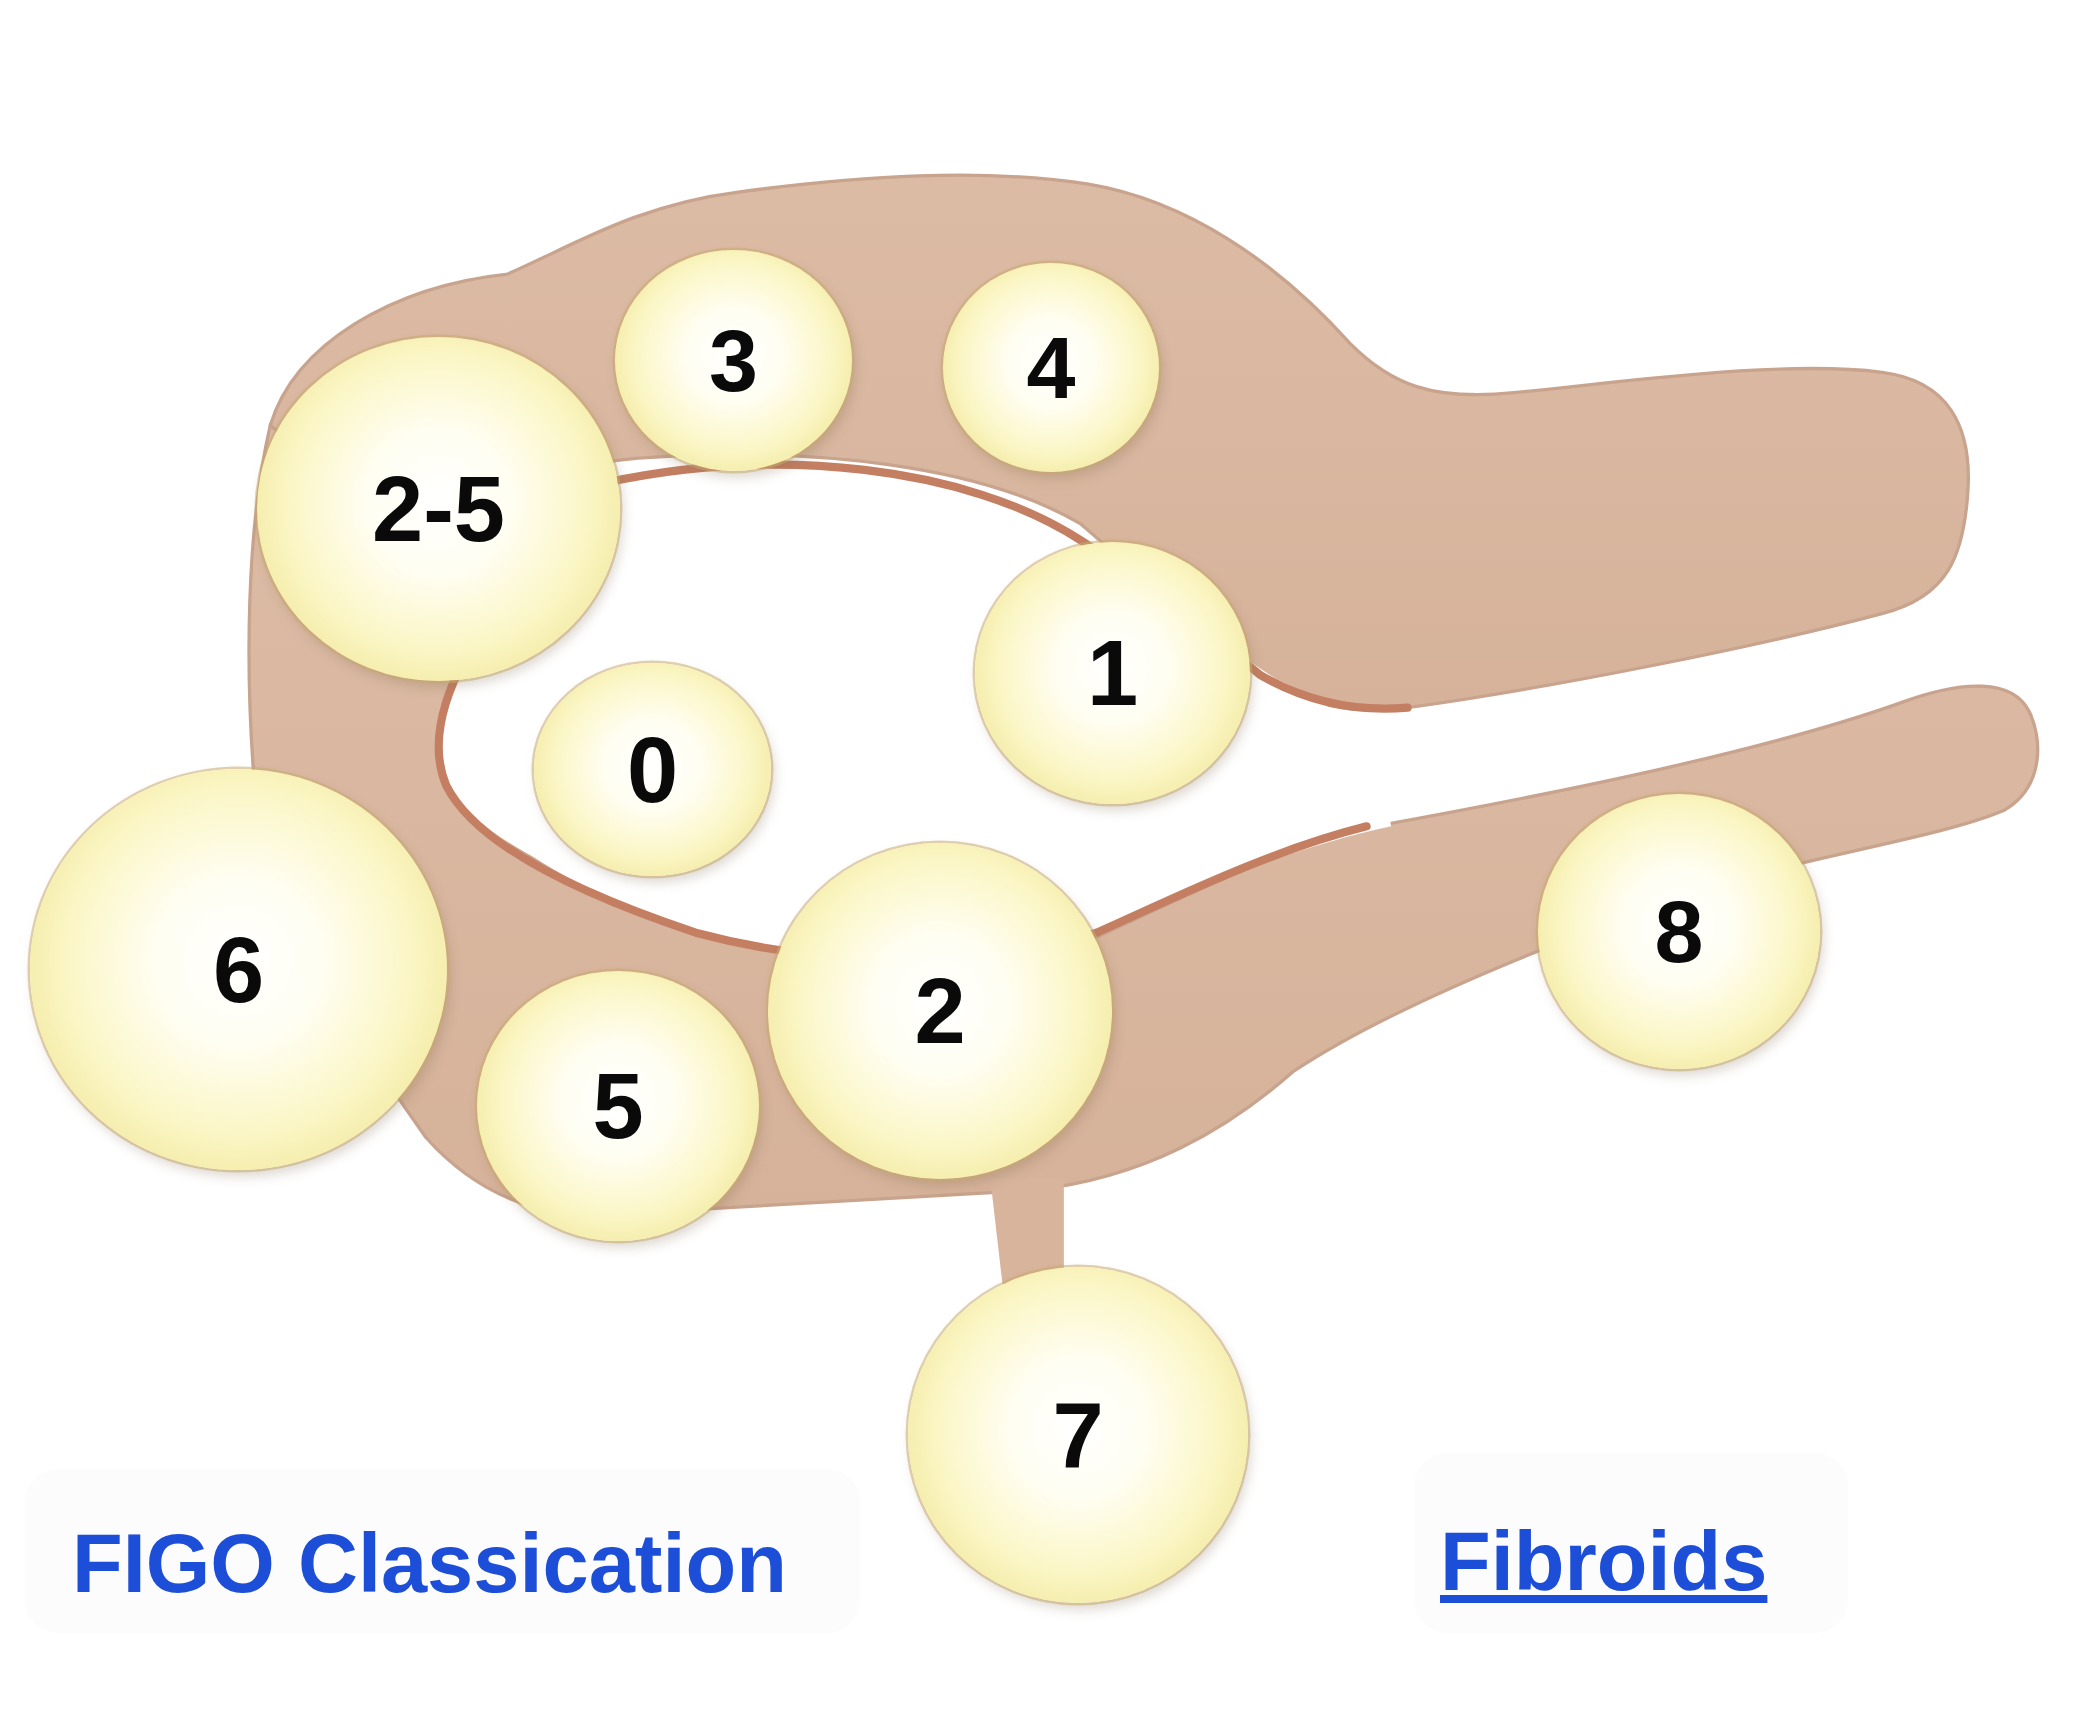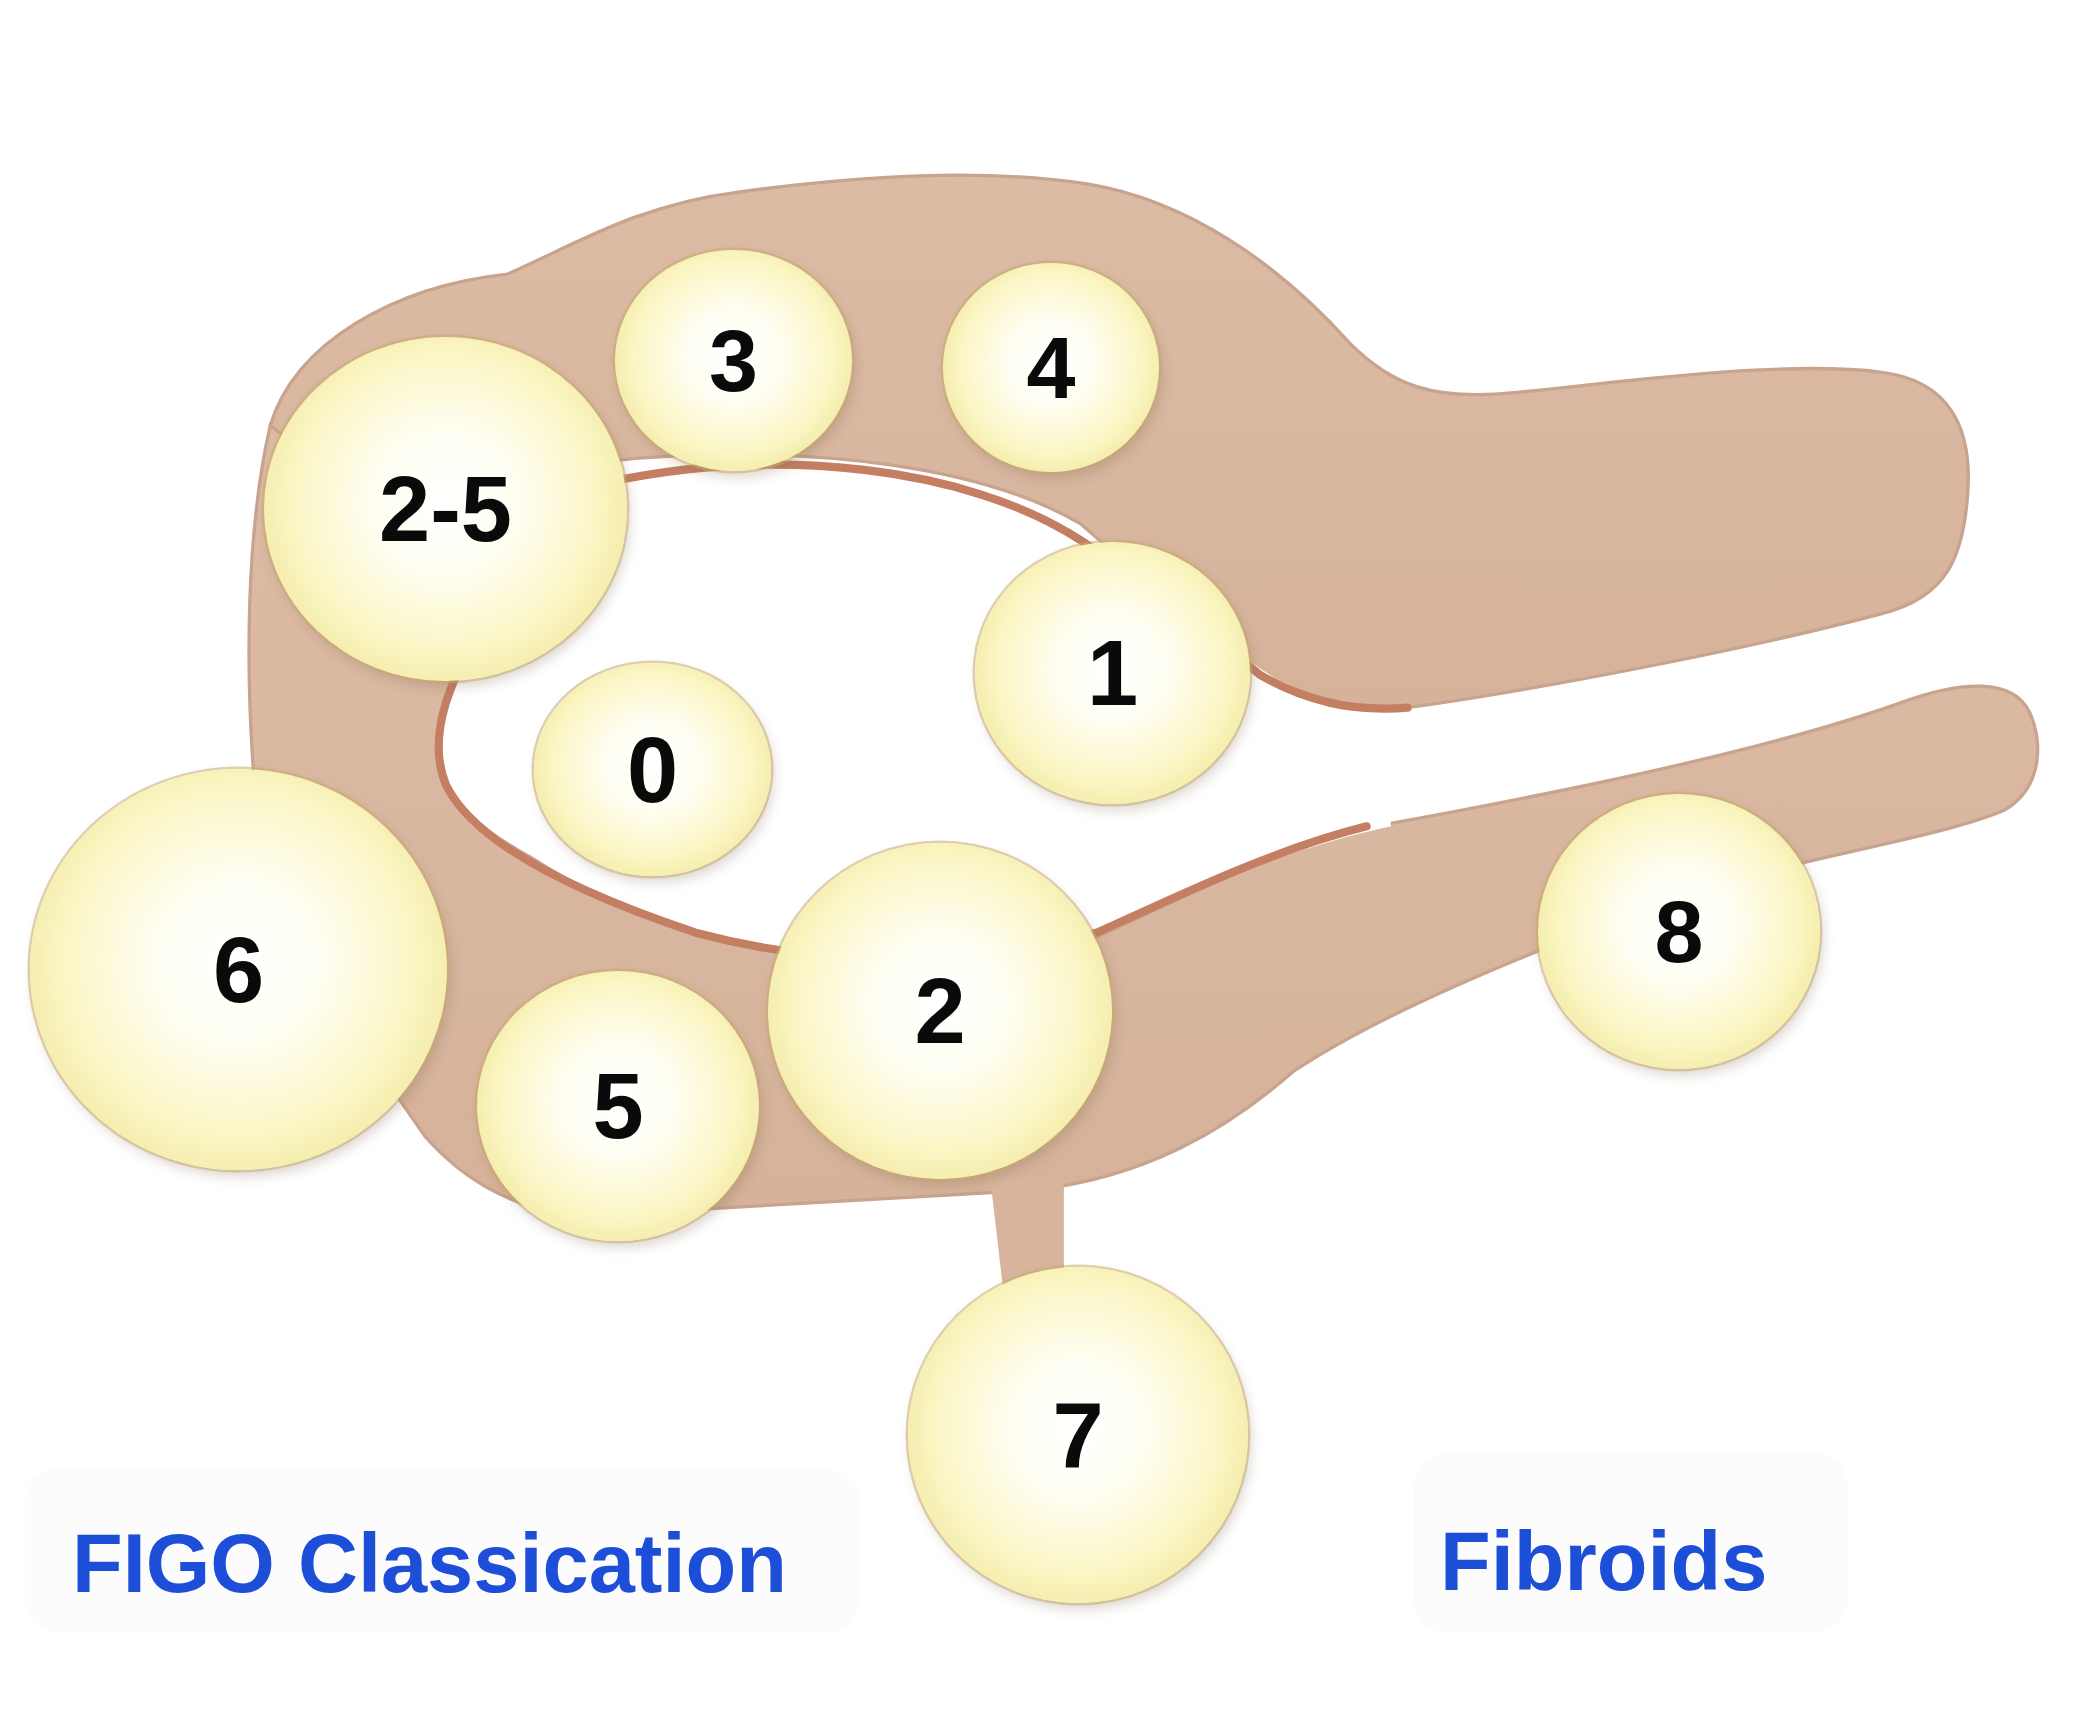--- a/index.html
+++ b/index.html
@@ -78,21 +78,21 @@
          C 950 545, 1180 570, 1320 660
          C 1400 710, 1460 760, 1540 825
          C 1600 860, 1660 870, 1720 865
          M 1670 1010
          C 1550 1040, 1430 1100, 1340 1140
          C 1200 1190, 1000 1180, 850 1140
          C 700 1090, 580 1030, 545 960
          C 520 900, 550 820, 600 760" fill="none" stroke="#c47f63" stroke-width="10" stroke-linecap="round"></path>
   </svg>
 
-  <div class="fibroid" style="left:264px;top:337px;width:363px;height:344px;align-items:center;">
+  <div class="fibroid" style="left:257px;top:337px;width:363px;height:344px;align-items:center;">
     <span class="fibroid-label" style="font-size:92px;">2-5</span>
   </div>
   <div class="fibroid" style="left:615px;top:250px;width:237px;height:221px;">
     <span class="fibroid-label" style="font-size:88px;">3</span>
   </div>
   <div class="fibroid" style="left:943px;top:263px;width:216px;height:209px;">
     <span class="fibroid-label" style="font-size:88px;">4</span>
   </div>
   <div class="fibroid" style="left:975px;top:542px;width:275px;height:262px;">
     <span class="fibroid-label" style="font-size:92px;">1</span>
@@ -113,16 +113,16 @@
     <span class="fibroid-label" style="font-size:88px;">8</span>
   </div>
   <div class="fibroid" style="left:908px;top:1267px;width:340px;height:336px;">
     <span class="fibroid-label" style="font-size:92px;">7</span>
   </div>
 
   <div class="caption-box" style="left:24.5px;top:1469px;width:835px;height:164px;"></div>
   <div class="caption" style="left:72px;top:1516px;font-size:83px;">FIGO Classication</div>
 
   <div class="caption-box" style="left:1414px;top:1453px;width:434px;height:180px;"></div>
-  <div class="caption" style="left:1440px;top:1514px;font-size:83px;">Fibroids</div>
+  <div class="caption" style="left:1440px;top:1514px;font-size:83px;text-decoration:underline;">Fibroids</div>
 
 </div>
 
 
 </body></html>

